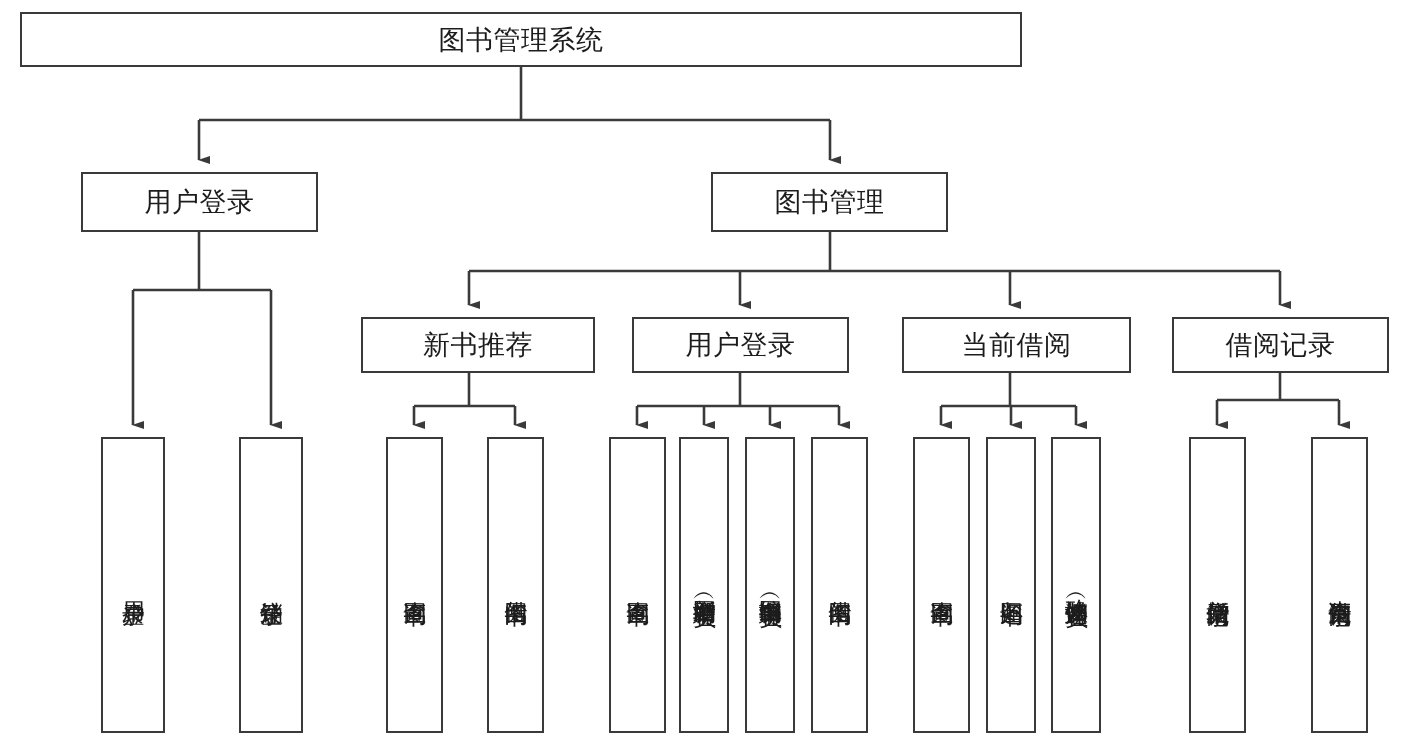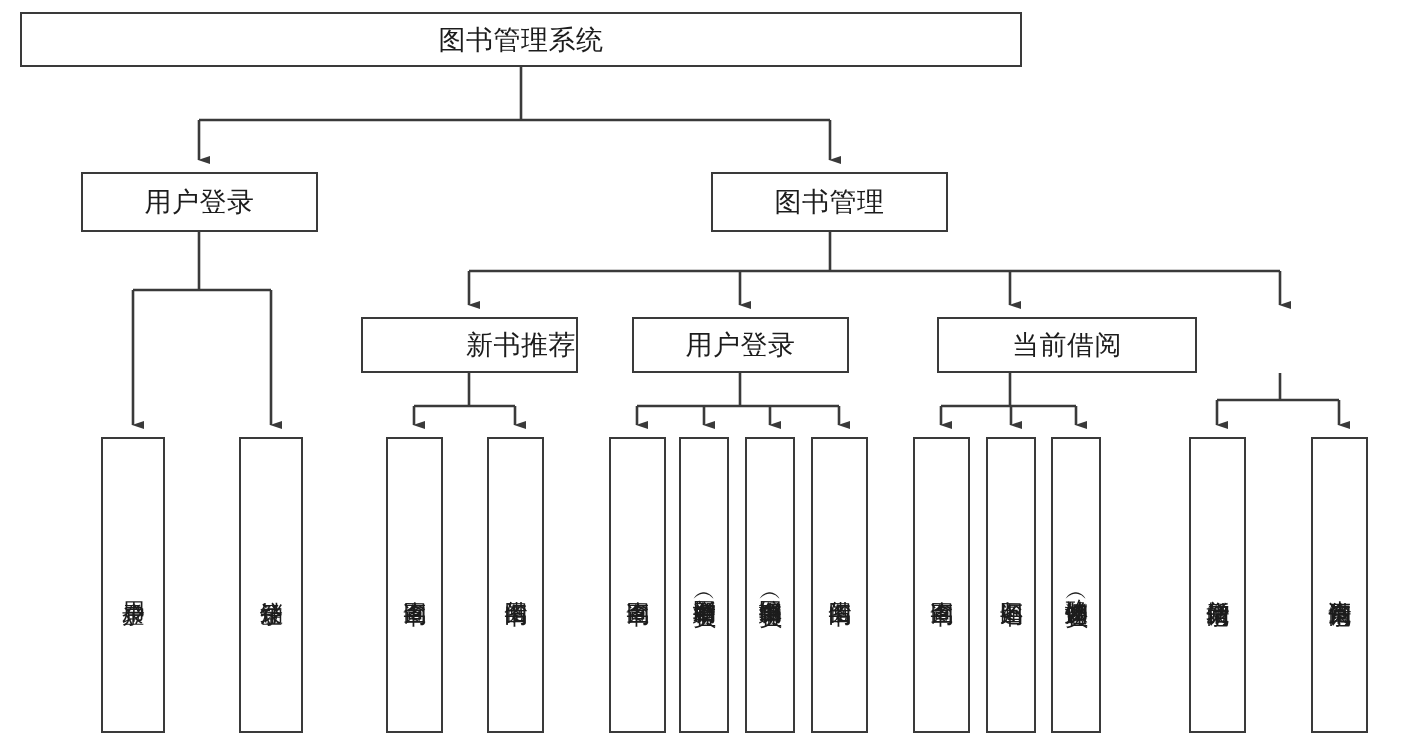--- a/index.html
+++ b/index.html
@@ -136,29 +136,32 @@
     <span class="node-label-h">图书管理系统</span>
   </div>
 
   <div class="node-box" style="left:81px; top:172px; width:237px; height:60px;">
     <span class="node-label-h">用户登录</span>
   </div>
   <div class="node-box" style="left:711px; top:172px; width:237px; height:60px;">
     <span class="node-label-h">图书管理</span>
   </div>
 
-  <div class="node-box" style="left:361px; top:317px; width:217px; height:56px;justify-content:flex-end;">
+  <div class="node-box" style="left:361px; top:317px; width:234px; height:56px;">
     <span class="node-label-h">新书推荐</span>
   </div>
   <div class="node-box" style="left:632px; top:317px; width:217px; height:56px;">
     <span class="node-label-h">用户登录</span>
   </div>
-  <div class="node-box" style="left:902px; top:317px; width:260px; height:56px;margin-left:35px;">
+  <div class="node-box" style="left:902px; top:317px; width:229px; height:56px;">
     <span class="node-label-h">当前借阅</span>
   </div>
+  <div class="node-box" style="left:1172px; top:317px; width:217px; height:56px;">
+    <span class="node-label-h">借阅记录</span>
+  </div>
 
   <div class="node-box" style="left:101px; top:437px; width:64px; height:296px;">
     <div class="vert-wrap">
       <span class="node-label-v">用户登录</span>
     </div>
   </div>
   <div class="node-box" style="left:239px; top:437px; width:64px; height:296px;">
     <div class="vert-wrap">
       <span class="node-label-v">注销登录</span>
     </div>

